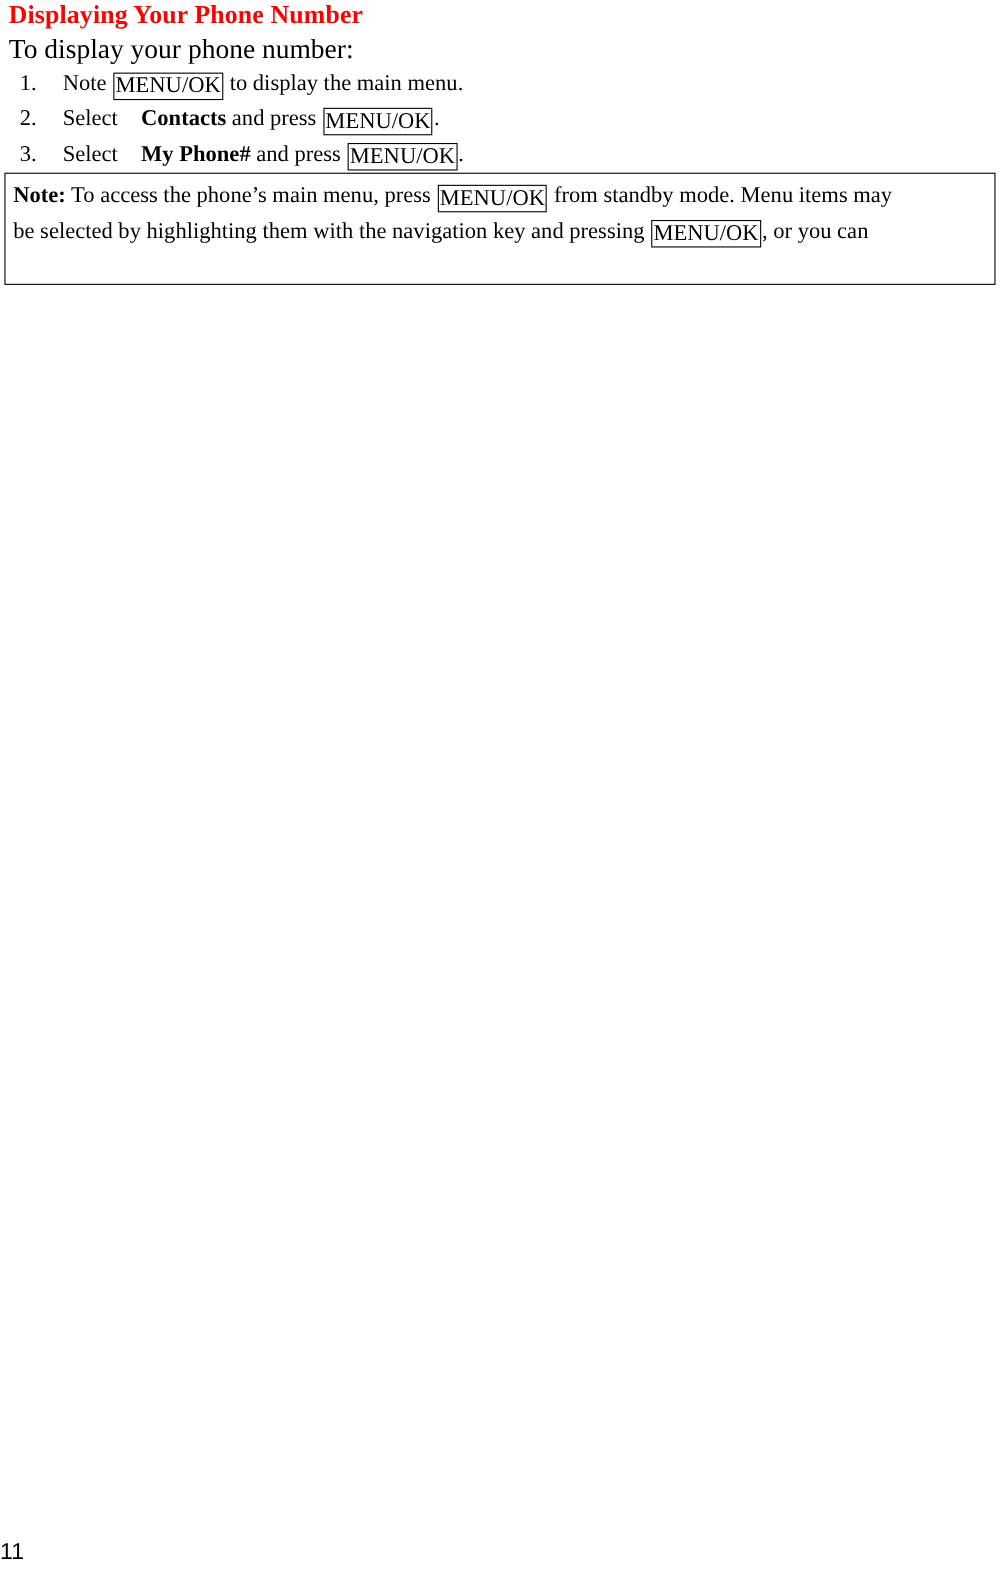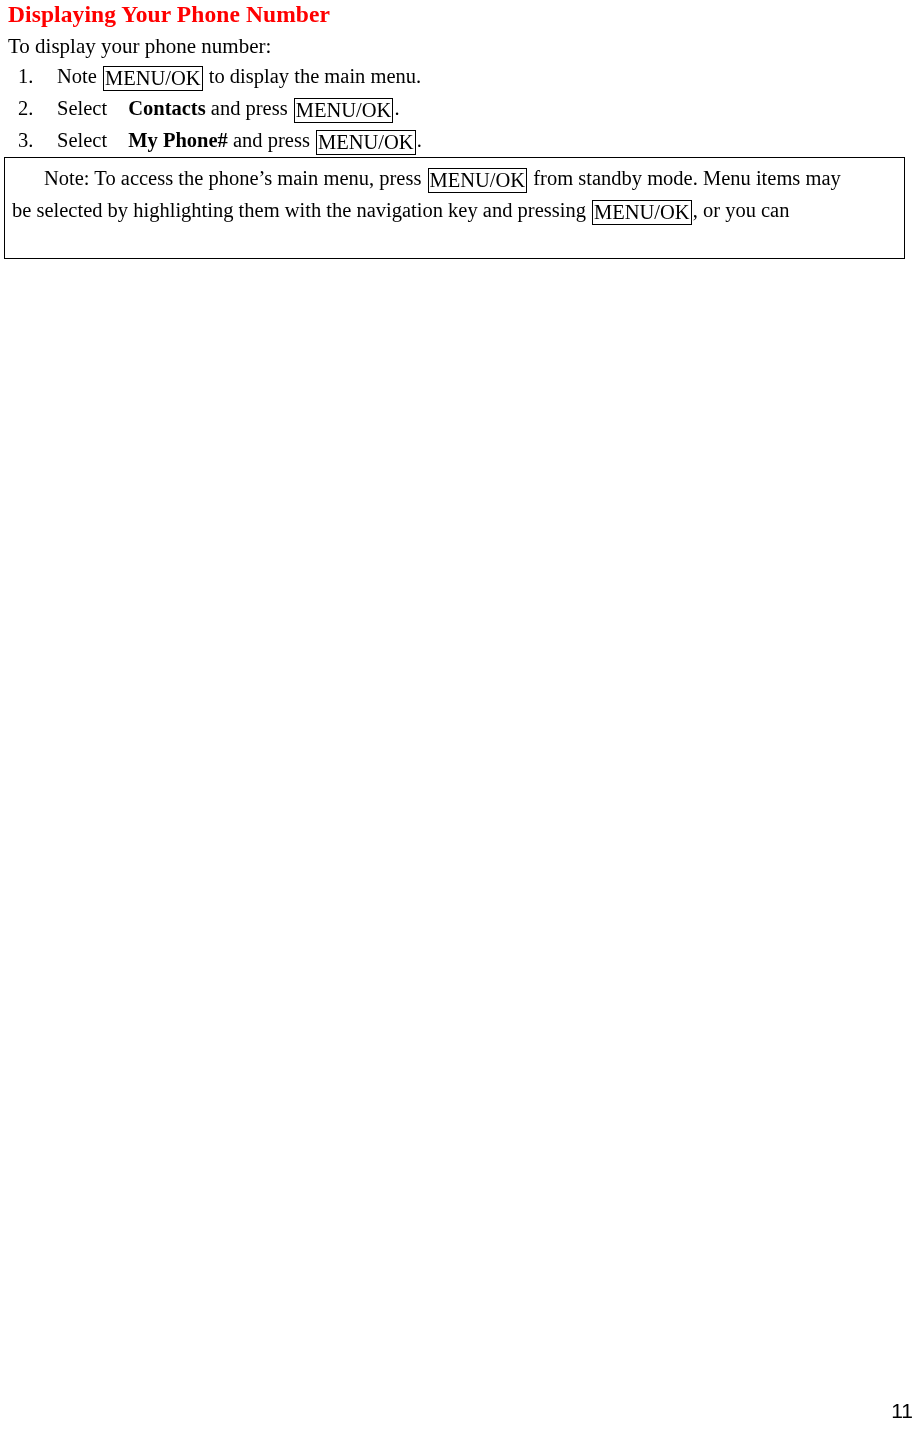--- a/index.html
+++ b/index.html
@@ -34,21 +34,21 @@
     letter-spacing: 0.1px;
     white-space: nowrap;
     line-height: 28px;
   }
 
   
   .intro-line {
     position: absolute;
     left: 8px;
     top: 33px;
-    font-size: 21px;
+    font-size: 25px;
     line-height: 26px;
     white-space: nowrap;
   }
 
   
   .steps {
     position: absolute;
     left: 0px;
     top: 61px;
     width: 913px;
@@ -106,31 +106,30 @@
   .note-line {
     font-size: 20.5px;
     line-height: 32px;
     white-space: nowrap;
     height: 32px;
   }
   .note-line .key {
     top: 2px;
   }
   .note-label {
-    font-weight: normal;
-    margin-left: 32px;
+    font-weight: bold;
   }
 
   
   .page-number {
     position: absolute;
     left: 0;
     right: 0;
     top: 1398px;
-    text-align: right;
+    text-align: left;
     font-size: 21px;
     line-height: 26px;
     font-family: "Liberation Sans", "DejaVu Sans", sans-serif;
   }
 </style>
 </head>
 <body>
 
 <div class="page">
 

